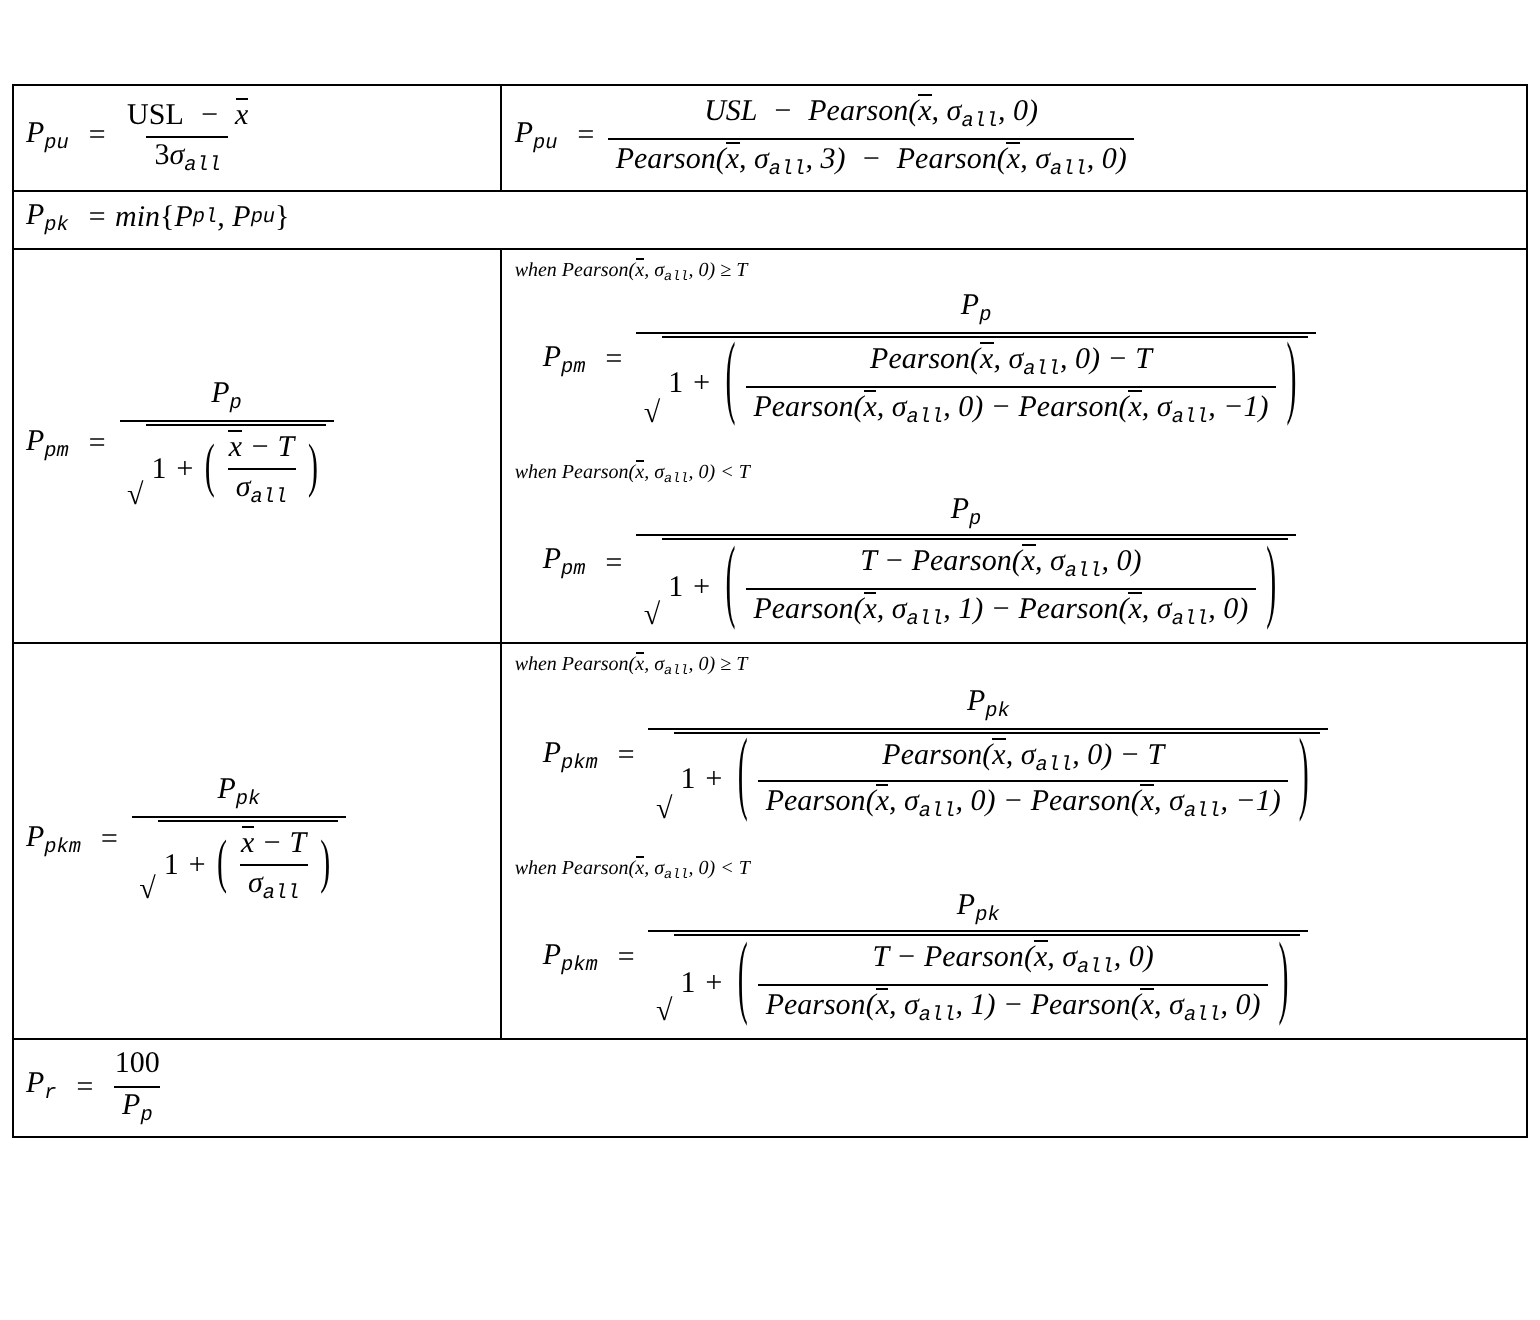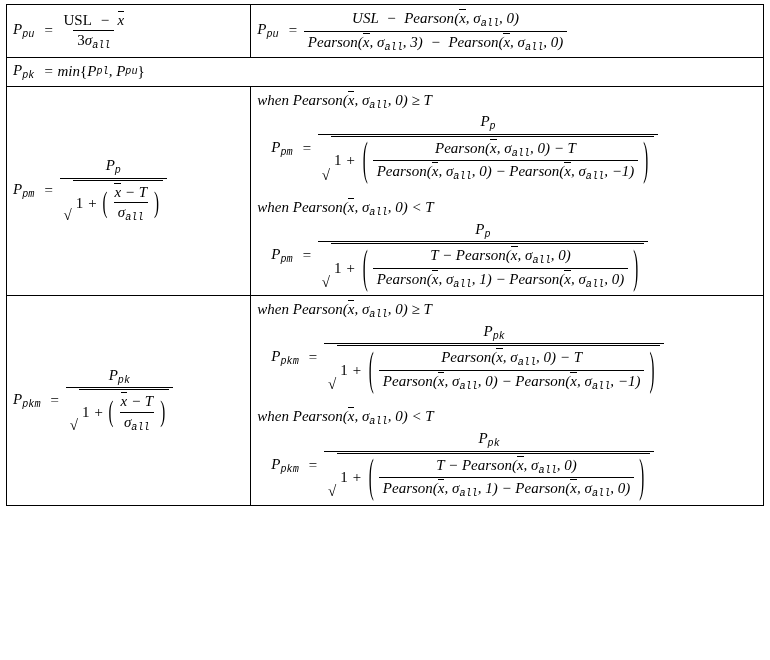--- a/index.html
+++ b/index.html
@@ -13,20 +13,21 @@
     font-family: "Liberation Serif", serif;
     color: #000000;
     overflow: hidden;
   }
 
   .sheet {
     width: 770px;
     height: 509px;
     box-sizing: border-box;
     padding: 4px 6px 4px 6px;
+    margin-top: 38px;
   }
 
   table.formula-table {
     border-collapse: collapse;
     width: 758px;
     table-layout: fixed;
   }
   table.formula-table td {
     border: 1px solid #000000;
     vertical-align: middle;
@@ -119,21 +120,21 @@
     margin: 0 3px;
   }
 
   .brace {
     font-style: normal;
   }
 
   .cond {
     margin: 0 0 2px 0;
     font-style: italic;
-    font-size: 15px;
+    font-size: 10px;
   }
   .blockgap { height: 14px; }
   .small-ind { padding-left: 14px; }
 </style>
 </head>
 <body>
 
 <div class="sheet">
 <table class="formula-table">
   <colgroup>
@@ -360,16 +361,28 @@
                     <span class="pr">)</span>
                   </span>
                 </span>
               </span>
             </span>
           </span>
         </div>
       </td>
     </tr>
 
+    <tr>
+      <td colspan="2">
+        <div class="math eq-row">
+          <span class="lhs"><span>P</span><sub>r</sub></span>
+          <span class="op">=</span>
+          <span class="frac">
+            <span class="num"><span class="up">100</span></span>
+            <span class="den"><span>P</span><sub>p</sub></span>
+          </span>
+        </div>
+      </td>
+    </tr>
 
   </tbody>
 </table>
 </div>
 
 </body></html>

